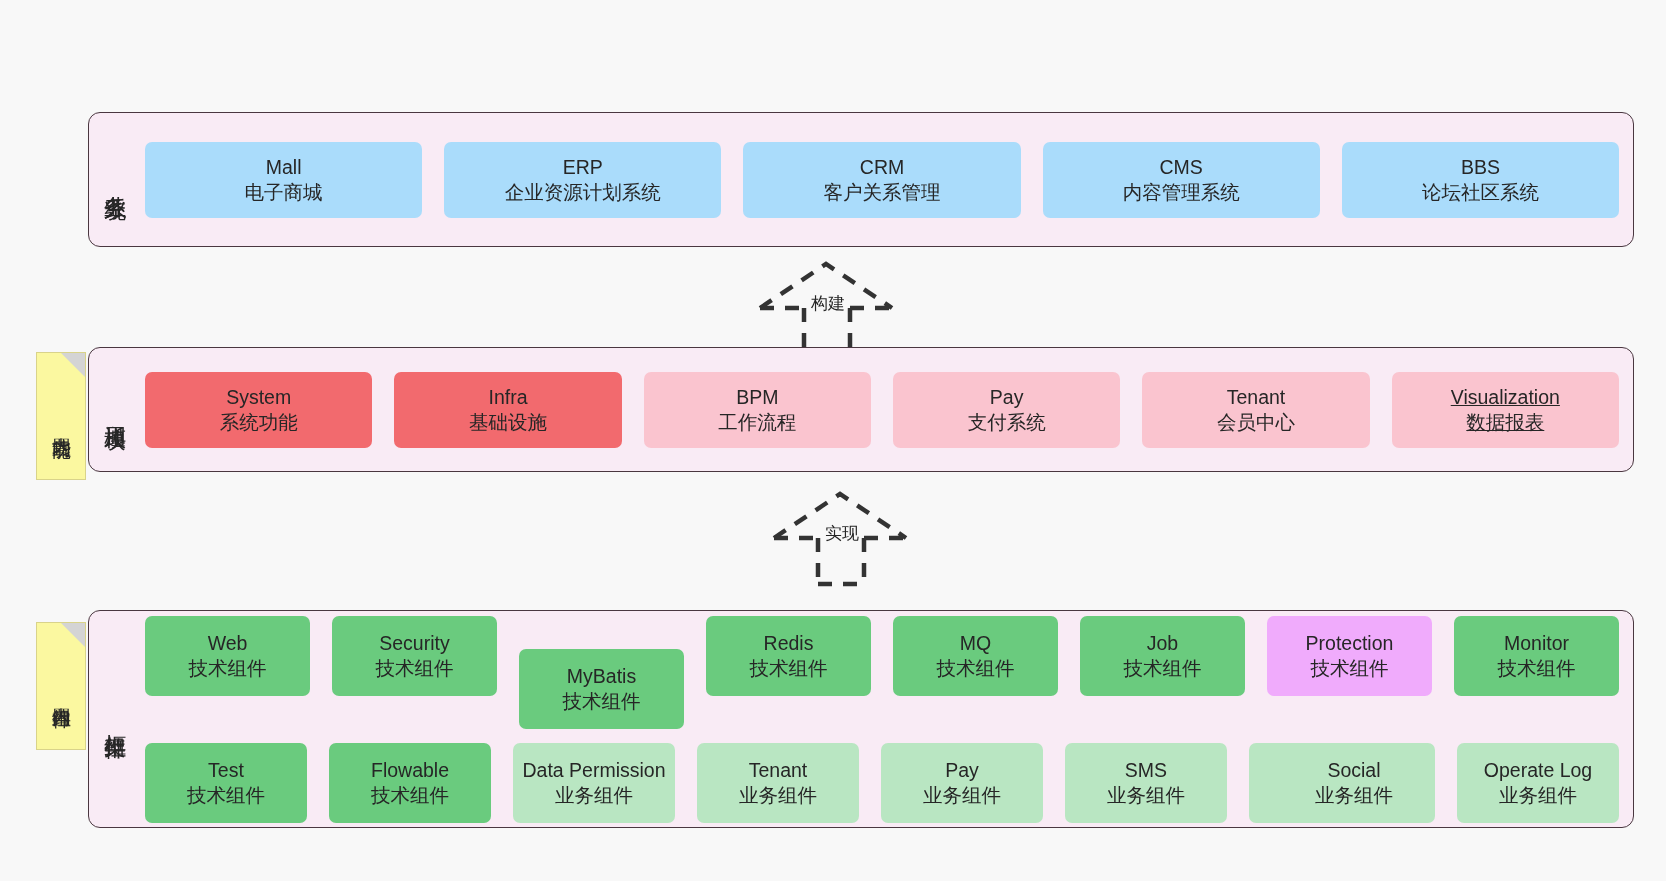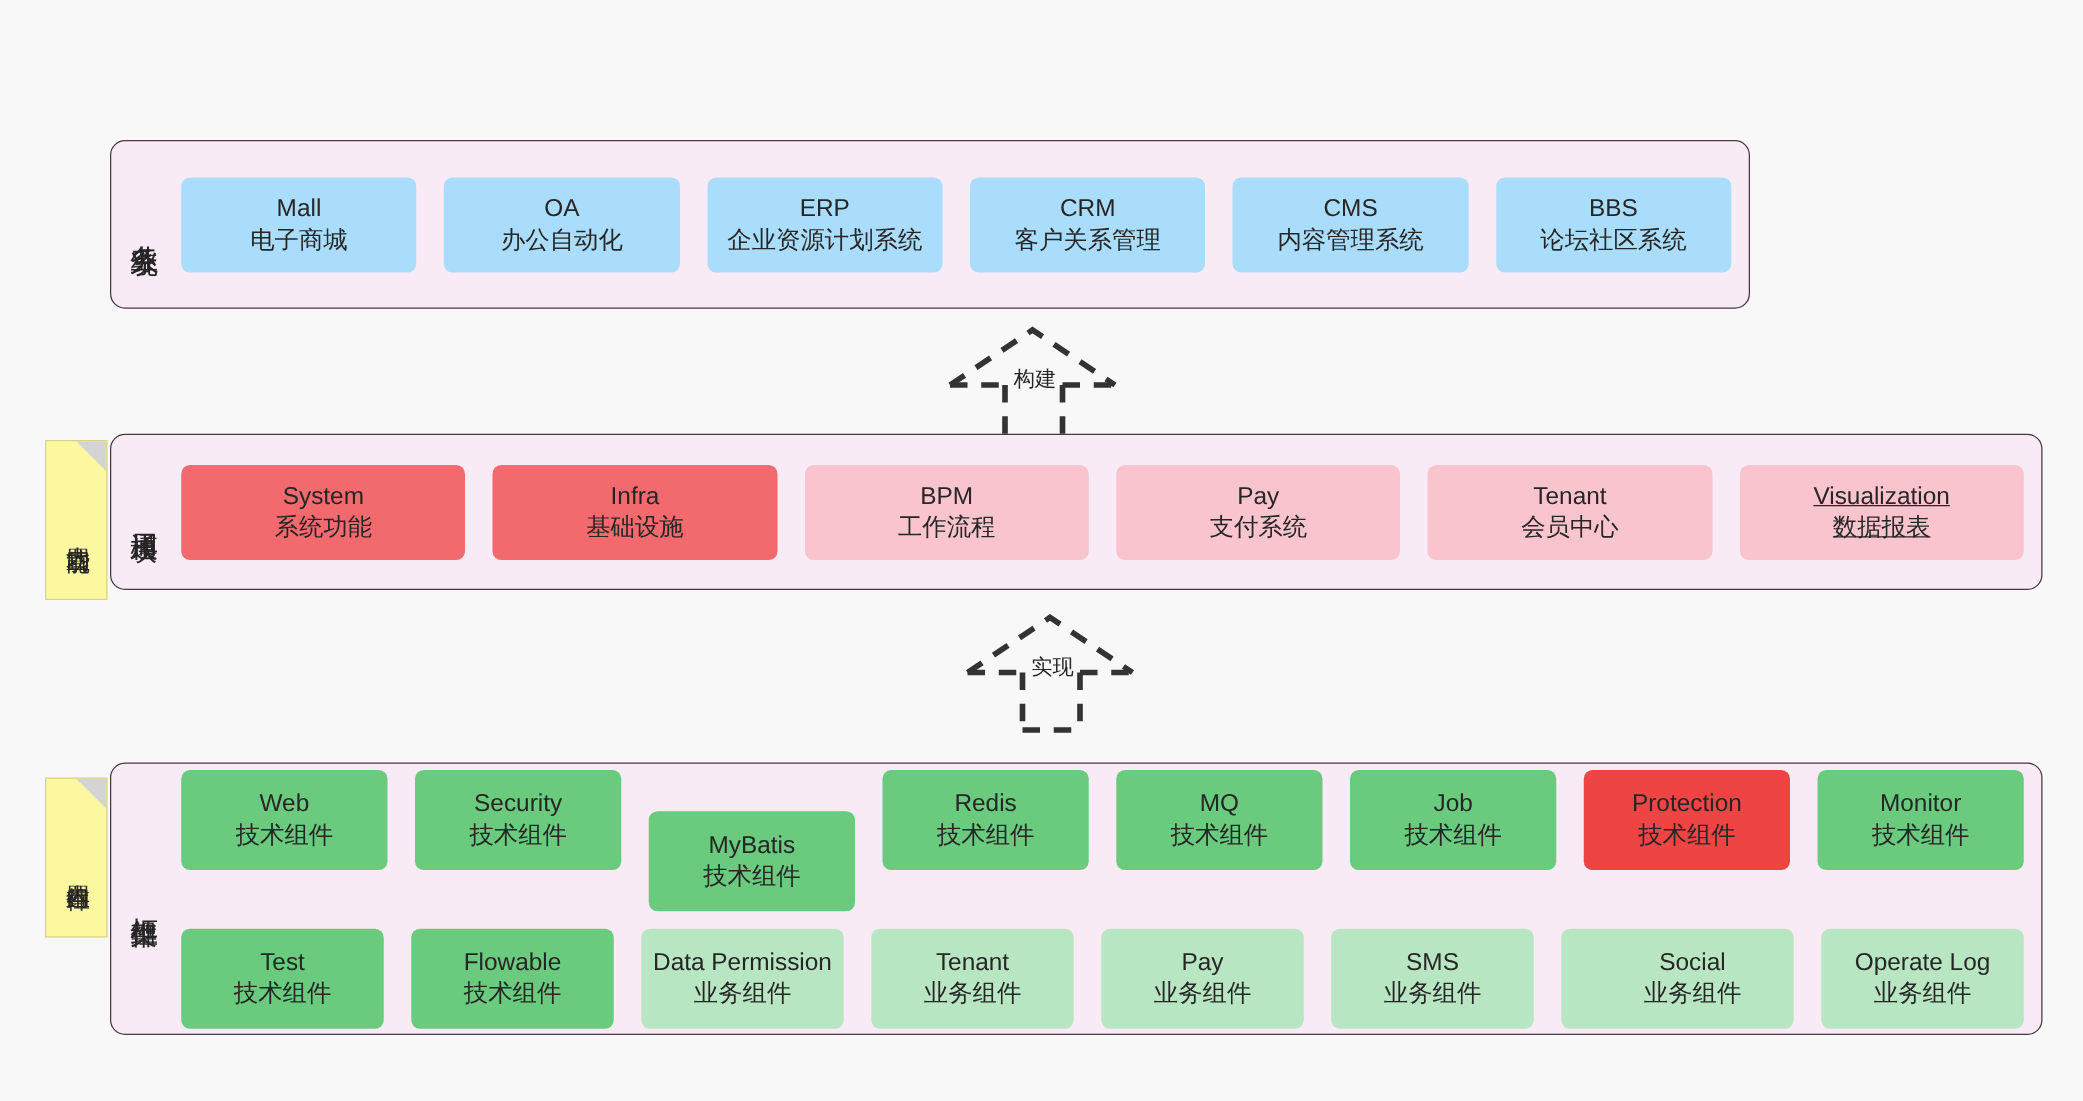--- a/index.html
+++ b/index.html
@@ -81,21 +81,21 @@
   }
 
   
   .fill-blue        { background: #aadcfb; }
   .fill-red         { background: #f26a6e; }
   .fill-pink        { background: #fac4cf; }
   .fill-green       { background: #6acb7e; }
   .fill-green-light { background: #b9e6c2; }
 
   
-  #layer-business { left: 88px;  top: 112px; width: 1312px; height: 135px; }
+  #layer-business { left: 88px;  top: 112px; width: 1546px; height: 135px; }
   #layer-common   { left: 88px;  top: 347px; width: 1546px; height: 125px; }
   #layer-framework{ left: 88px;  top: 610px; width: 1546px; height: 218px; }
 
   #layer-business .cell,
   #layer-common  .cell { height: 76px; }
   #layer-framework .cell { height: 80px; }
 
   
   .note {
     position: absolute;
@@ -154,24 +154,20 @@
 
 <div class="canvas">
 
   <div class="layer" id="layer-business">
     <div class="layer-label">业务系统</div>
     <div class="layer-body">
       <div class="row">
         <div class="cell fill-blue" style="background: rgb(170, 220, 251);">
           <span class="t1">Mall</span>
           <span class="t2">电子商城</span>
-        </div>
-        <div class="cell fill-blue" style="background: rgb(170, 220, 251);">
-          <span class="t1">OA</span>
-          <span class="t2">办公自动化</span>
         </div>
         <div class="cell fill-blue" style="background: rgb(170, 220, 251);">
           <span class="t1">ERP</span>
           <span class="t2">企业资源计划系统</span>
         </div>
         <div class="cell fill-blue" style="background: rgb(170, 220, 251);">
           <span class="t1">CRM</span>
           <span class="t2">客户关系管理</span>
         </div>
         <div class="cell fill-blue" style="background: rgb(170, 220, 251);">
@@ -274,21 +270,21 @@
           <span class="t2">技术组件</span>
         </div>
         <div class="cell fill-green" style="background: rgb(106, 203, 126);">
           <span class="t1">MQ</span>
           <span class="t2">技术组件</span>
         </div>
         <div class="cell fill-green" style="background: rgb(106, 203, 126);">
           <span class="t1">Job</span>
           <span class="t2">技术组件</span>
         </div>
-        <div class="cell fill-green" style="background: #ef4444;">
+        <div class="cell fill-green" style="background: #f0abfc;">
           <span class="t1">Protection</span>
           <span class="t2">技术组件</span>
         </div>
         <div class="cell fill-green" style="background: rgb(106, 203, 126);">
           <span class="t1">Monitor</span>
           <span class="t2">技术组件</span>
         </div>
       </div>
 
       <div class="row">

